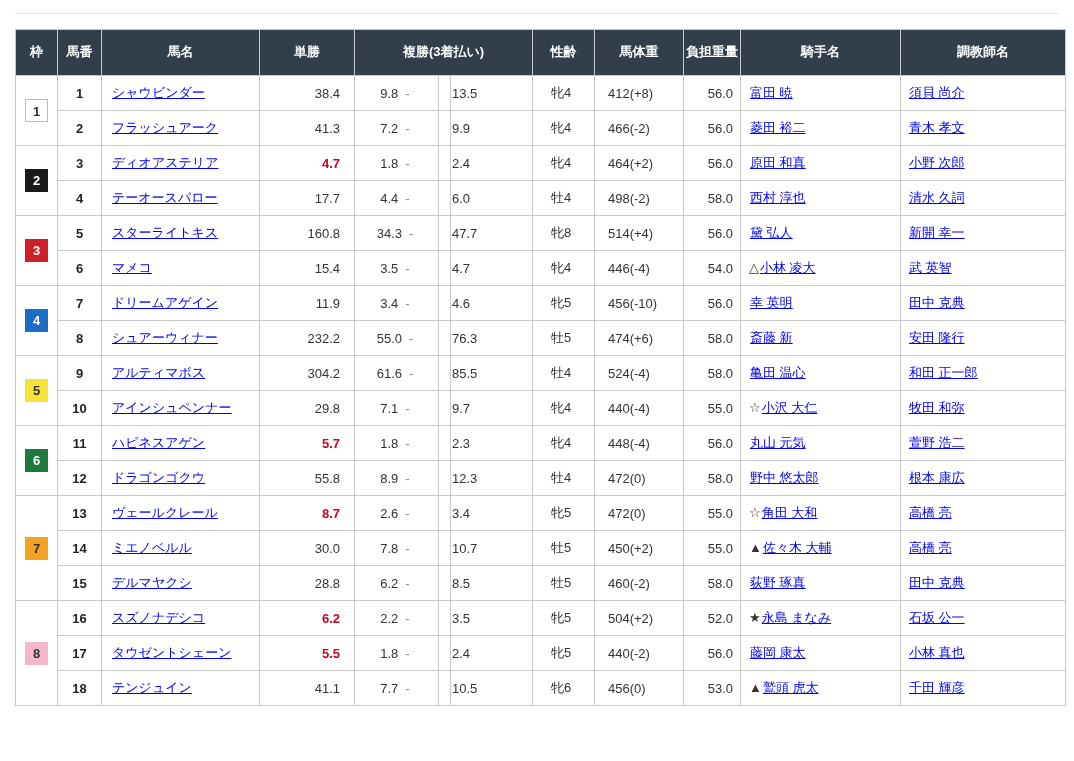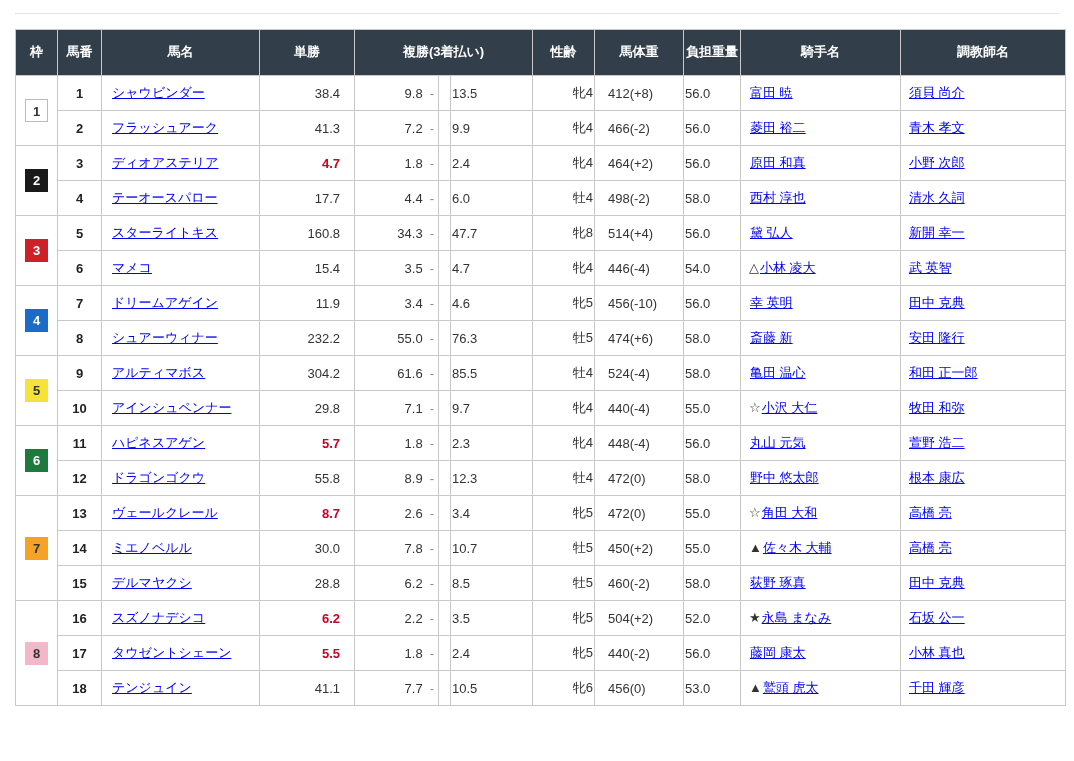--- a/index.html
+++ b/index.html
@@ -73,38 +73,38 @@
   a.page-link {
     color: var(--link, #0000ee);
     text-decoration: underline;
     cursor: pointer;
   }
 
   td.win { text-align: right; padding-right: 14px; }
   td.win.hot { color: var(--hot, #cc0022); font-weight: bold; }
 
   td.place-low {
-    text-align: right;
+    text-align: center;
     padding-right: 4px;
     border-right: 1px dashed #cfcfcf;
     margin-left: 20px;
   }
   .dash { color: #888888; margin-left: 7px; }
   td.place-sep {
     border-left: 1px dashed #cfcfcf;
     border-right: 1px dashed #cfcfcf;
   }
   td.place-high {
     padding-right: 16px;
     border-left: 1px dashed #cfcfcf;
   }
 
-  td.sexage { text-align: right; padding-left: 18px; }
+  td.sexage { text-align: left; padding-left: 18px; }
   td.weight { text-align: left; padding-left: 13px; }
-  td.carried { text-align: left; padding-right: 7px; }
+  td.carried { text-align: right; padding-right: 7px; }
   td.jockey, td.trainer { text-align: left; padding-left: 8px; margin-top: 37px; }
   .mark { color: #333333; margin-right: 1px; }
 </style>
 </head>
 <body>
 
 <div class="page">
   <div class="title-rule"></div>
 
   <table class="odds">

